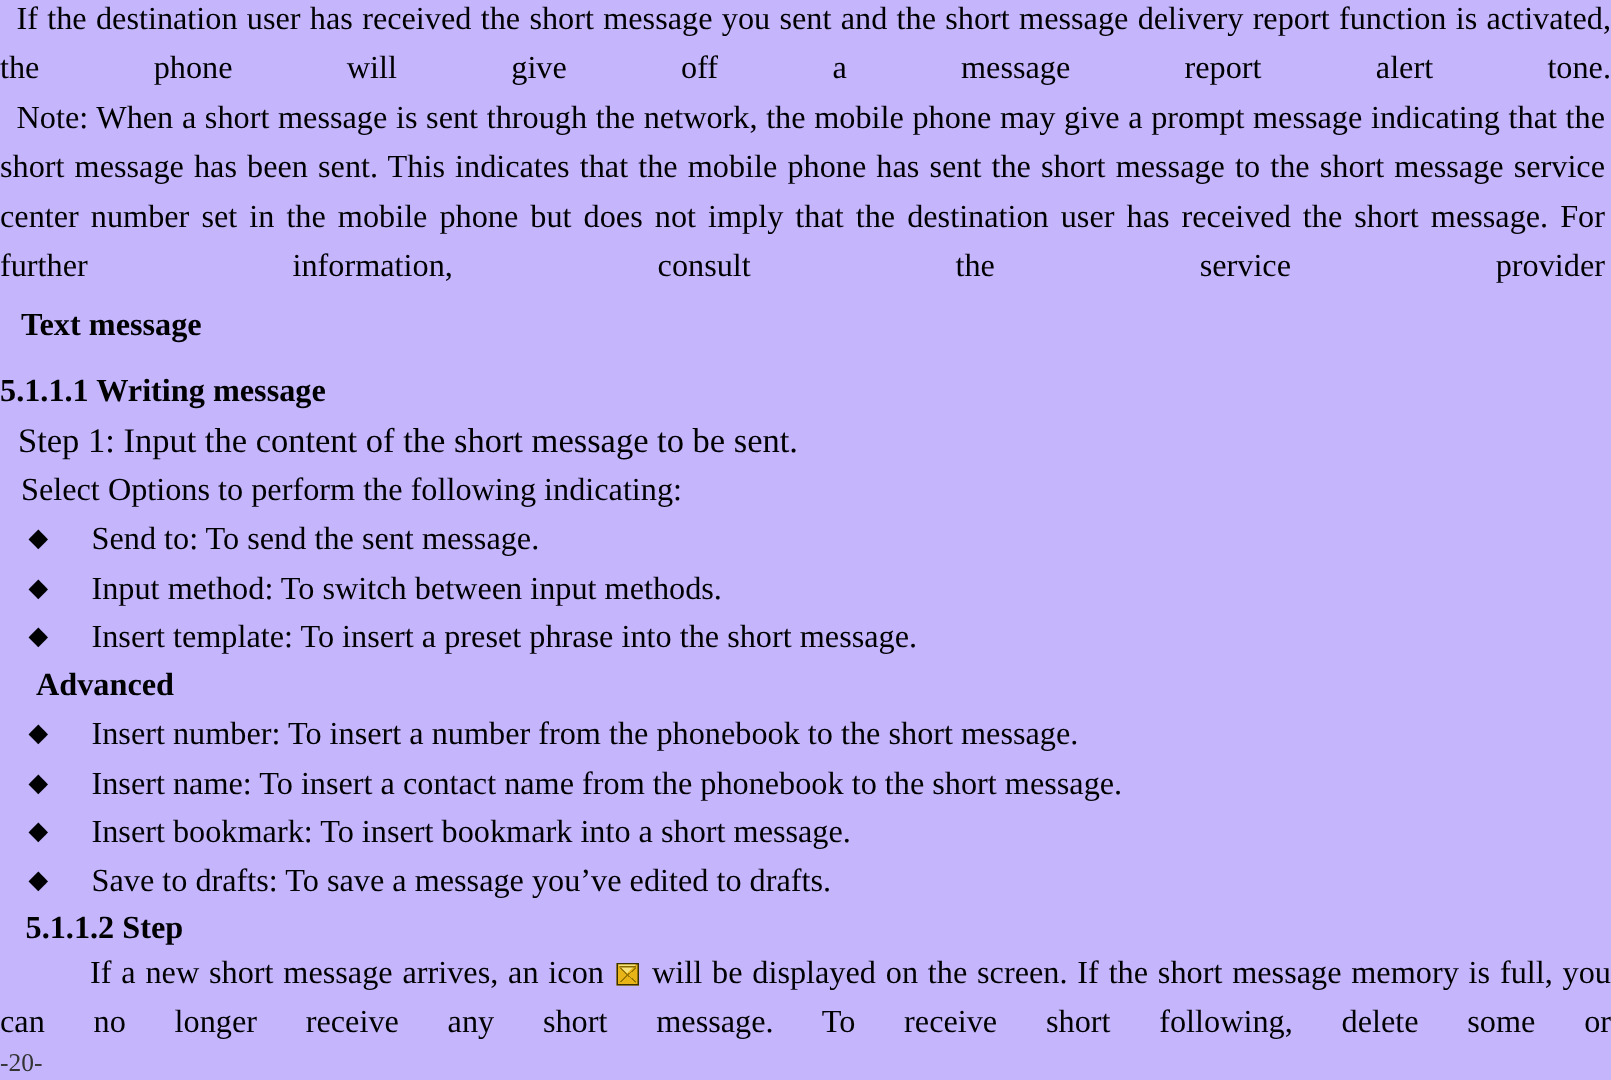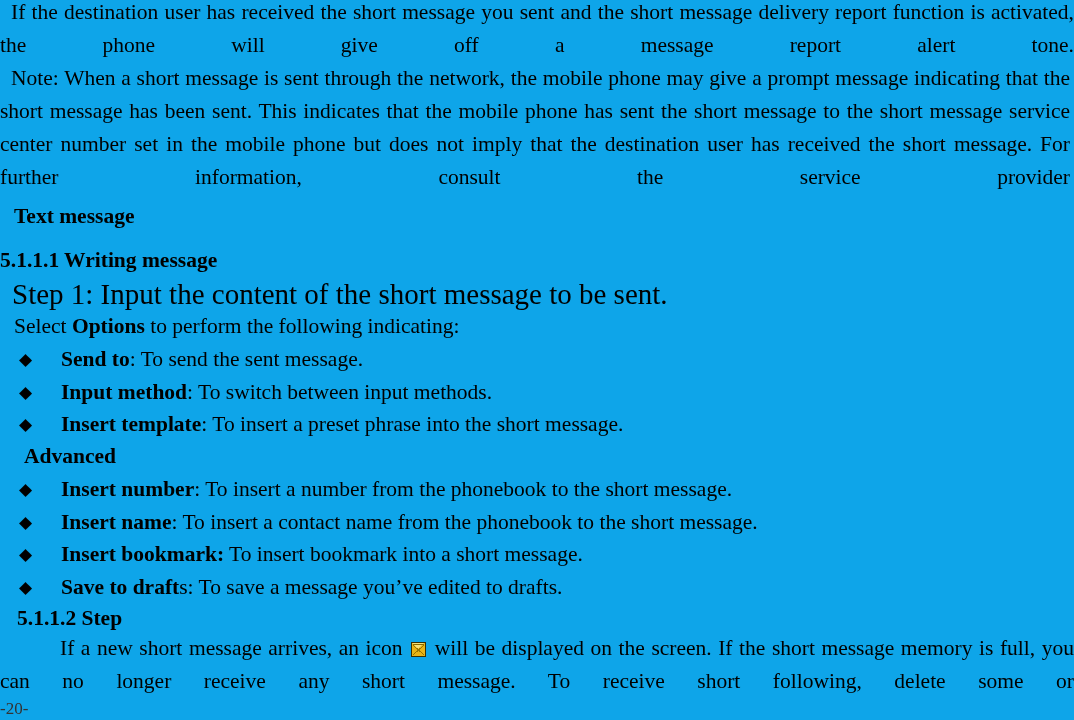--- a/index.html
+++ b/index.html
@@ -4,21 +4,21 @@
 <style>
   html, body {
     margin: 0;
     padding: 0;
     background: #ffffff;
   }
   .page {
     position: relative;
     width: 1074px;
     height: 720px;
-    background: #0ea5e9;
+    background: #c4b5fd;
     font-family: "Liberation Serif", "DejaVu Serif", serif;
     color: #000000;
     overflow: hidden;
   }
   .body-text {
     position: absolute;
     font-size: 21.5px;
     line-height: 33px;
     text-align: justify;
     text-justify: inter-word;
@@ -58,21 +58,21 @@
     left: 0px;
     top: 246px;
     font-size: 21.5px;
     font-weight: bold;
     line-height: 28px;
   }
   .line-step {
     position: absolute;
     left: 12px;
     top: 279px;
-    font-size: 29px;
+    font-size: 23px;
     line-height: 30px;
     text-align: right;
   }
   .line-select {
     position: absolute;
     left: 14px;
     top: 311px;
     font-size: 21.5px;
     line-height: 30px;
   }
@@ -128,21 +128,21 @@
   .page-number {
     position: absolute;
     left: 0;
     right: 0;
     top: 699px;
     text-align: left;
     font-size: 17px;
     line-height: 20px;
     color: #333;
   }
-  b, .b { font-weight: bold; margin-top: 48px; }
+  b, .b { font-weight: normal; margin-top: 48px; }
   
   .env-icon {
     display: inline-block;
     position: relative;
     width: 15px;
     height: 15px;
     vertical-align: -2px;
     margin: 0 2px;
     background: #e8b417;
     border: 1px solid #3a3000;

